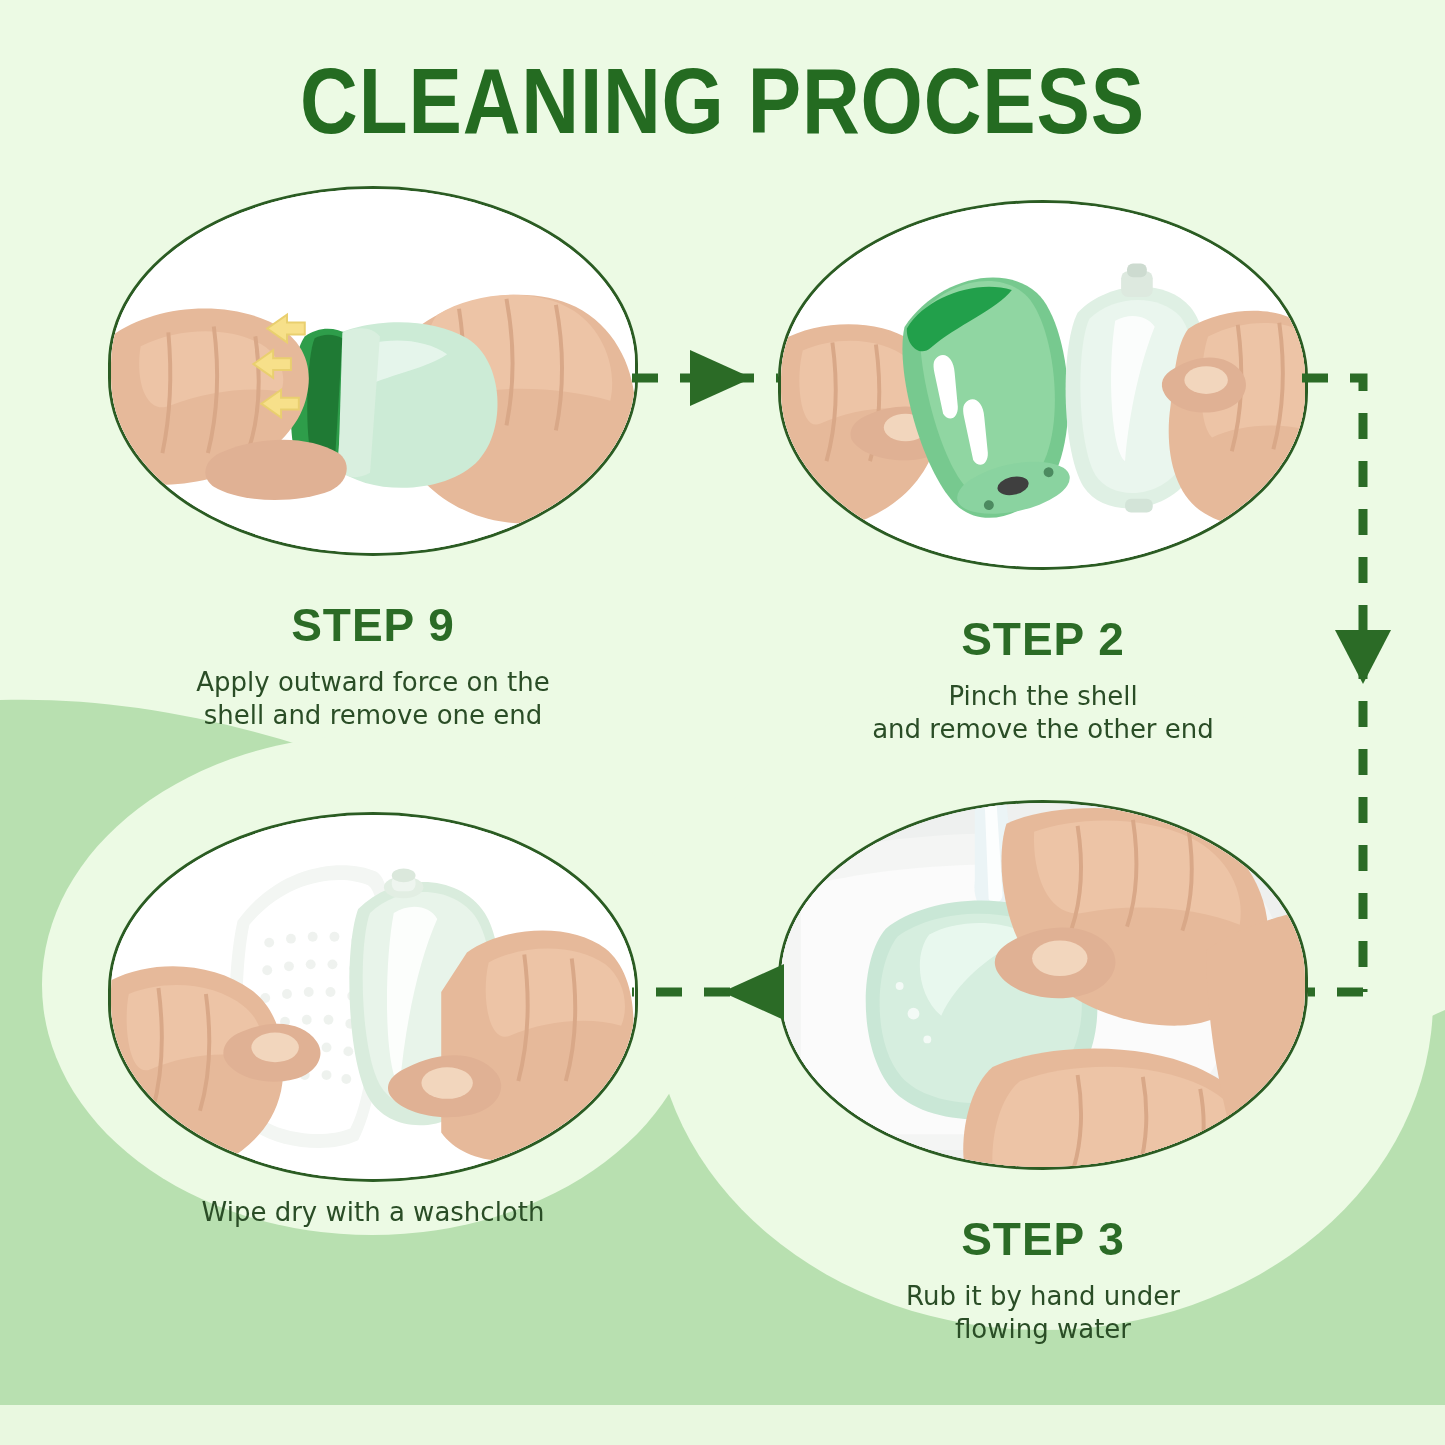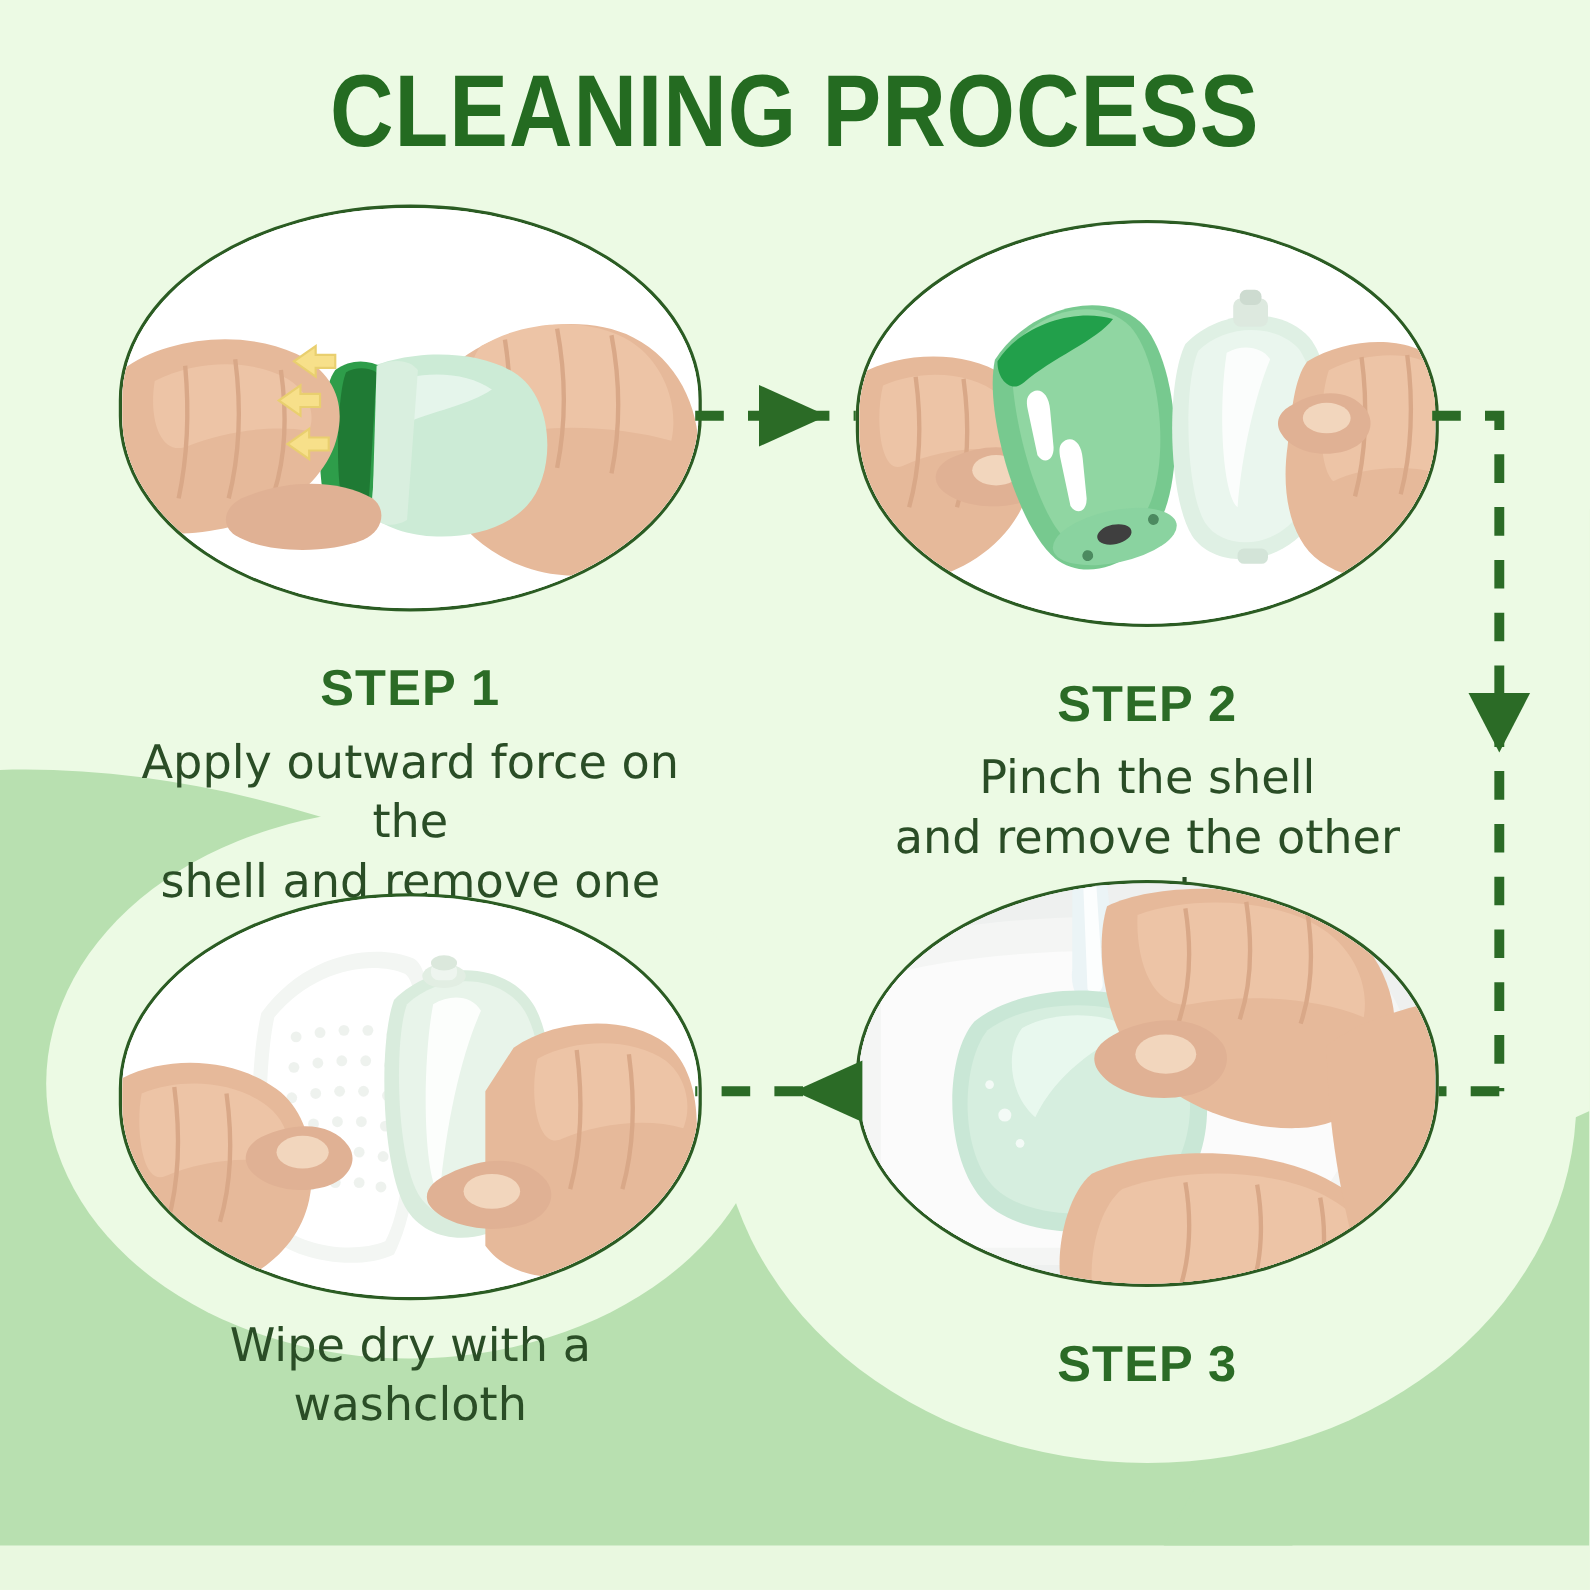--- a/index.html
+++ b/index.html
@@ -77,21 +77,21 @@
     font-family:"Liberation Sans", sans-serif;
     font-weight:bold;
     font-size:46px;
     letter-spacing:1px;
     color:#2b6b26;
   }
   .step-desc {
     margin-top:14px;
     text-align:center;
     font-family:"DejaVu Sans", sans-serif;
-    font-size:42px;
+    font-size:26px;
     line-height:1.28;
     color:#2a4d26;
   }
   .step-desc span { display:block; }
 
   
   .arrows {
     position:absolute; inset:0;
     width:1445px; height:1445px;
     pointer-events:none;
@@ -165,21 +165,21 @@
           </g>
 
           <g fill="#f7e08a" stroke="#e9cf6f" stroke-width="2">
             <path d="M196 136 L178 136 L178 128 L158 142 L178 156 L178 148 L196 148 Z"></path>
             <path d="M182 172 L164 172 L164 164 L144 178 L164 192 L164 184 L182 184 Z"></path>
             <path d="M190 212 L172 212 L172 204 L152 218 L172 232 L172 224 L190 224 Z"></path>
           </g>
         </svg>
       </div>
     </div>
-    <div class="step-label">STEP 1</div>
+    <div class="step-label">STEP 9</div>
     <div class="step-desc">
       <span>Apply outward force on the</span>
       <span>shell and remove one end</span>
     </div>
   </div>
 
   <div class="step s2">
     <div class="photo-frame lens">
       <div class="photo-inner">
         <svg class="ph-svg" viewBox="0 0 530 370" preserveAspectRatio="xMidYMid slice">
@@ -397,20 +397,24 @@
             <path d="M300 276 C306 310 304 344 296 370" stroke="#d9a888" stroke-width="4" fill="none"></path>
             <path d="M366 278 C372 312 370 346 362 370" stroke="#d9a888" stroke-width="4" fill="none"></path>
             <path d="M424 290 C430 322 428 352 420 370" stroke="#d9a888" stroke-width="4" fill="none"></path>
           </g>
 
           <path d="M430 150 C470 120 530 110 530 110 L530 370 L466 370 C448 318 430 230 430 150 Z" fill="#e6b99a"></path>
         </svg>
       </div>
     </div>
     <div class="step-label">STEP 3</div>
+    <div class="step-desc">
+      <span>Rub it by hand under</span>
+      <span>flowing water</span>
+    </div>
   </div>
 
   <svg class="arrows" viewBox="0 0 1445 1445">
     <g stroke="#2b6b26" stroke-width="9" fill="none" stroke-dasharray="26 22" stroke-linecap="butt">
 
       <line x1="632" y1="378" x2="778" y2="378"></line>
 
       <path d="M1302 378 L1363 378 L1363 992"></path>
 
       <line x1="1363" y1="992" x2="1308" y2="992"></line>

